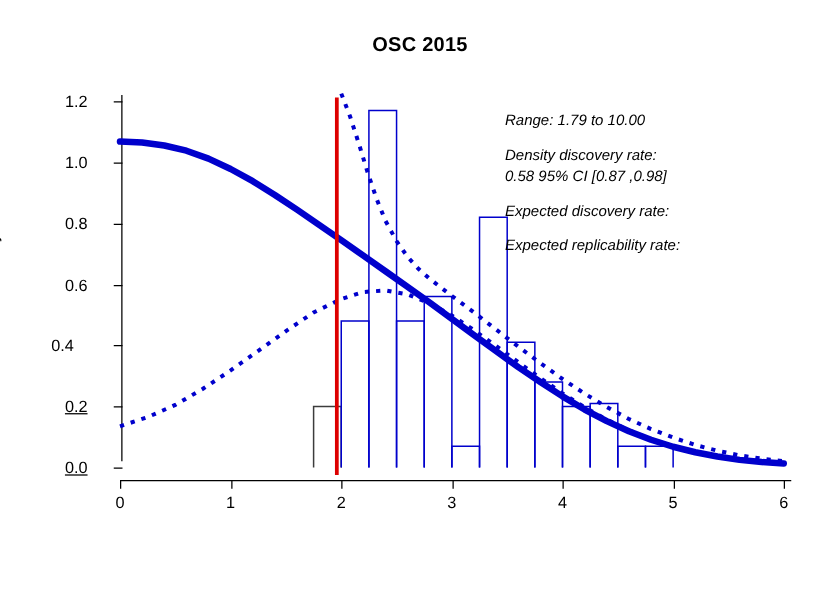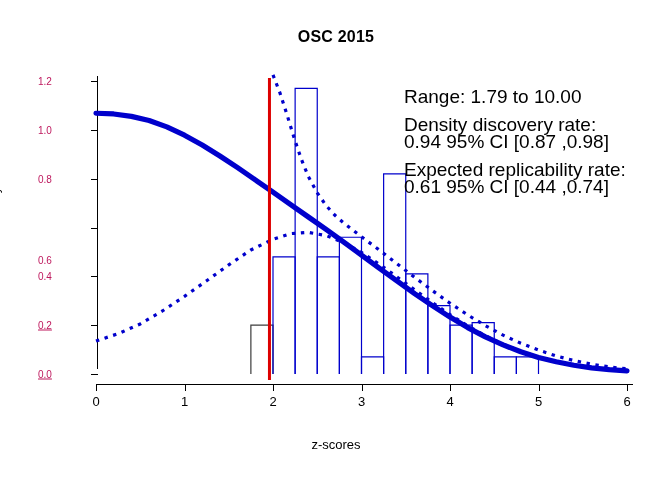--- a/index.html
+++ b/index.html
@@ -12,54 +12,54 @@
 
   #plot{position:absolute;left:96px;top:81px;width:531px;height:293px;}
 
   svg.layer{position:absolute;left:0;top:0;overflow:visible;}
 
   
   #yaxis{position:absolute;left:88px;top:76px;width:10px;height:303px;}
   #xaxis{position:absolute;left:91px;top:374px;width:541px;height:14px;}
   .axline{position:absolute;background:#000;}
 
-  .ytick-lab{position:absolute;right:0;font-size:10px;text-align:left;
-             width:46px;transform:translateY(-50%);color:#be185d;}
+  .ytick-lab{position:absolute;right:0;font-size:13px;text-align:center;
+             width:46px;transform:translateY(-50%);color:#000000;}
   .xtick-lab{position:absolute;font-size:13px;text-align:center;width:40px;
              transform:translateX(-50%);color:#000;}
 
   #ylabel{position:absolute;left:-6px;top:201px;font-size:13px;
           transform:rotate(-90deg) translateX(-50%);transform-origin:left center;
           white-space:nowrap;}
   #xlabel{position:absolute;left:0;top:437px;width:672px;text-align:center;
           font-size:13px;}
 
   
   #annot{position:absolute;left:404px;top:88px;width:250px;
-         font-size:19px;line-height:17.5px;color:#000;}
+         font-size:12px;line-height:17.5px;color:#000;font-style:italic;}
   #annot .para{margin-bottom:10px;}
   #annot .para:last-child{margin-bottom:12px;}
   .aline{white-space:nowrap;}
 </style>
 </head>
 <body>
 <div id="root">
 
 <div id="title">OSC 2015</div>
 
 <div id="yaxis">
   <div class="axline" style="left:9px;top:0;width:1px;height:293px;"></div>
 <div class="axline" style="left: 3px; top: 298px; width: 7px; height: 1px;"></div>
       <div class="ytick-lab" style="top: 298px; right: 14px; text-decoration: underline;">0.0</div>
       <div class="axline" style="left: 3px; top: 249.167px; width: 7px; height: 1px;"></div>
       <div class="ytick-lab" style="top: 249.167px; right: 14px; text-decoration: underline;">0.2</div>
       <div class="axline" style="left: 3px; top: 200.333px; width: 7px; height: 1px;"></div>
-      <div class="ytick-lab" style="top: 200.333px; right: 14px;">0.4</div>
+      <div class="ytick-lab" style="top: 200.333px; right: 25px;">0.4</div>
       <div class="axline" style="left: 3px; top: 151.5px; width: 7px; height: 1px;"></div>
-      <div class="ytick-lab" style="top: 151.5px; right: 14px; margin-top: 32px;">0.6</div>
+      <div class="ytick-lab" style="top: 151.5px; right: 14px;">0.6</div>
       <div class="axline" style="left: 3px; top: 102.667px; width: 7px; height: 1px;"></div>
       <div class="ytick-lab" style="top: 102.667px; right: 14px;">0.8</div>
       <div class="axline" style="left: 3px; top: 53.8333px; width: 7px; height: 1px;"></div>
       <div class="ytick-lab" style="top: 53.8333px; right: 14px;">1.0</div>
       <div class="axline" style="left: 3px; top: 5px; width: 7px; height: 1px;"></div>
       <div class="ytick-lab" style="top: 5px; right: 14px;">1.2</div>
     </div>
 <div id="ylabel">Density</div>
 
 <div id="xaxis">
@@ -72,21 +72,20 @@
       <div class="xtick-lab" style="left: 182px; top: 20px;">2</div>
       <div class="axline" style="left: 270.5px; top: 10px; width: 1px; height: 7px;"></div>
       <div class="xtick-lab" style="left: 270.5px; top: 20px;">3</div>
       <div class="axline" style="left: 359px; top: 10px; width: 1px; height: 7px;"></div>
       <div class="xtick-lab" style="left: 359px; top: 20px;">4</div>
       <div class="axline" style="left: 447.5px; top: 10px; width: 1px; height: 7px;"></div>
       <div class="xtick-lab" style="left: 447.5px; top: 20px;">5</div>
       <div class="axline" style="left: 536px; top: 10px; width: 1px; height: 7px;"></div>
       <div class="xtick-lab" style="left: 536px; top: 20px;">6</div>
     </div>
-<div id="xlabel">z-scores</div>
 
 <div id="plot">
   <svg class="layer" id="svg-main" width="531" height="293">
         <path d="M154.88,293.00 L154.88,244.17 L177.00,244.17 L177.00,293.00" fill="none" stroke="#3c3c3c" stroke-width="1.2"></path>
         <path d="M177.00,293.00 L177.00,175.80 L199.13,175.80 L199.13,293.00" fill="none" stroke="#0000cc" stroke-width="1.2"></path>
         <path d="M199.13,293.00 L199.13,7.32 L221.25,7.32 L221.25,293.00" fill="none" stroke="#0000cc" stroke-width="1.2"></path>
         <path d="M221.25,293.00 L221.25,175.80 L243.38,175.80 L243.38,293.00" fill="none" stroke="#0000cc" stroke-width="1.2"></path>
         <path d="M243.38,293.00 L243.38,156.27 L265.50,156.27 L265.50,293.00" fill="none" stroke="#0000cc" stroke-width="1.2"></path>
         <path d="M265.50,293.00 L265.50,275.91 L287.63,275.91 L287.63,293.00" fill="none" stroke="#0000cc" stroke-width="1.2"></path>
         <path d="M287.63,293.00 L287.63,92.78 L309.75,92.78 L309.75,293.00" fill="none" stroke="#0000cc" stroke-width="1.2"></path>
@@ -102,23 +101,23 @@
         <line x1="173.46" y1="-3" x2="173.46" y2="299" stroke="#dd0000" stroke-width="3"></line>
       </svg>
 </div>
 
 <div id="annot">
       <div class="para">
         <div class="aline">Range: 1.79 to 10.00</div>
       </div>
       <div class="para">
         <div class="aline">Density discovery rate:</div>
-        <div class="aline">0.94  95% CI [0.87 ,0.98]</div>
+        <div class="aline">0.58  95% CI [0.87 ,0.98]</div>
       </div>
       <div class="para">
+        <div class="aline">Expected discovery rate:</div>
       </div>
       <div class="para">
         <div class="aline">Expected replicability rate:</div>
-        <div class="aline">0.61  95% CI [0.44 ,0.74]</div>
       </div>
     </div>
 
 </div>
 
 </body></html>

